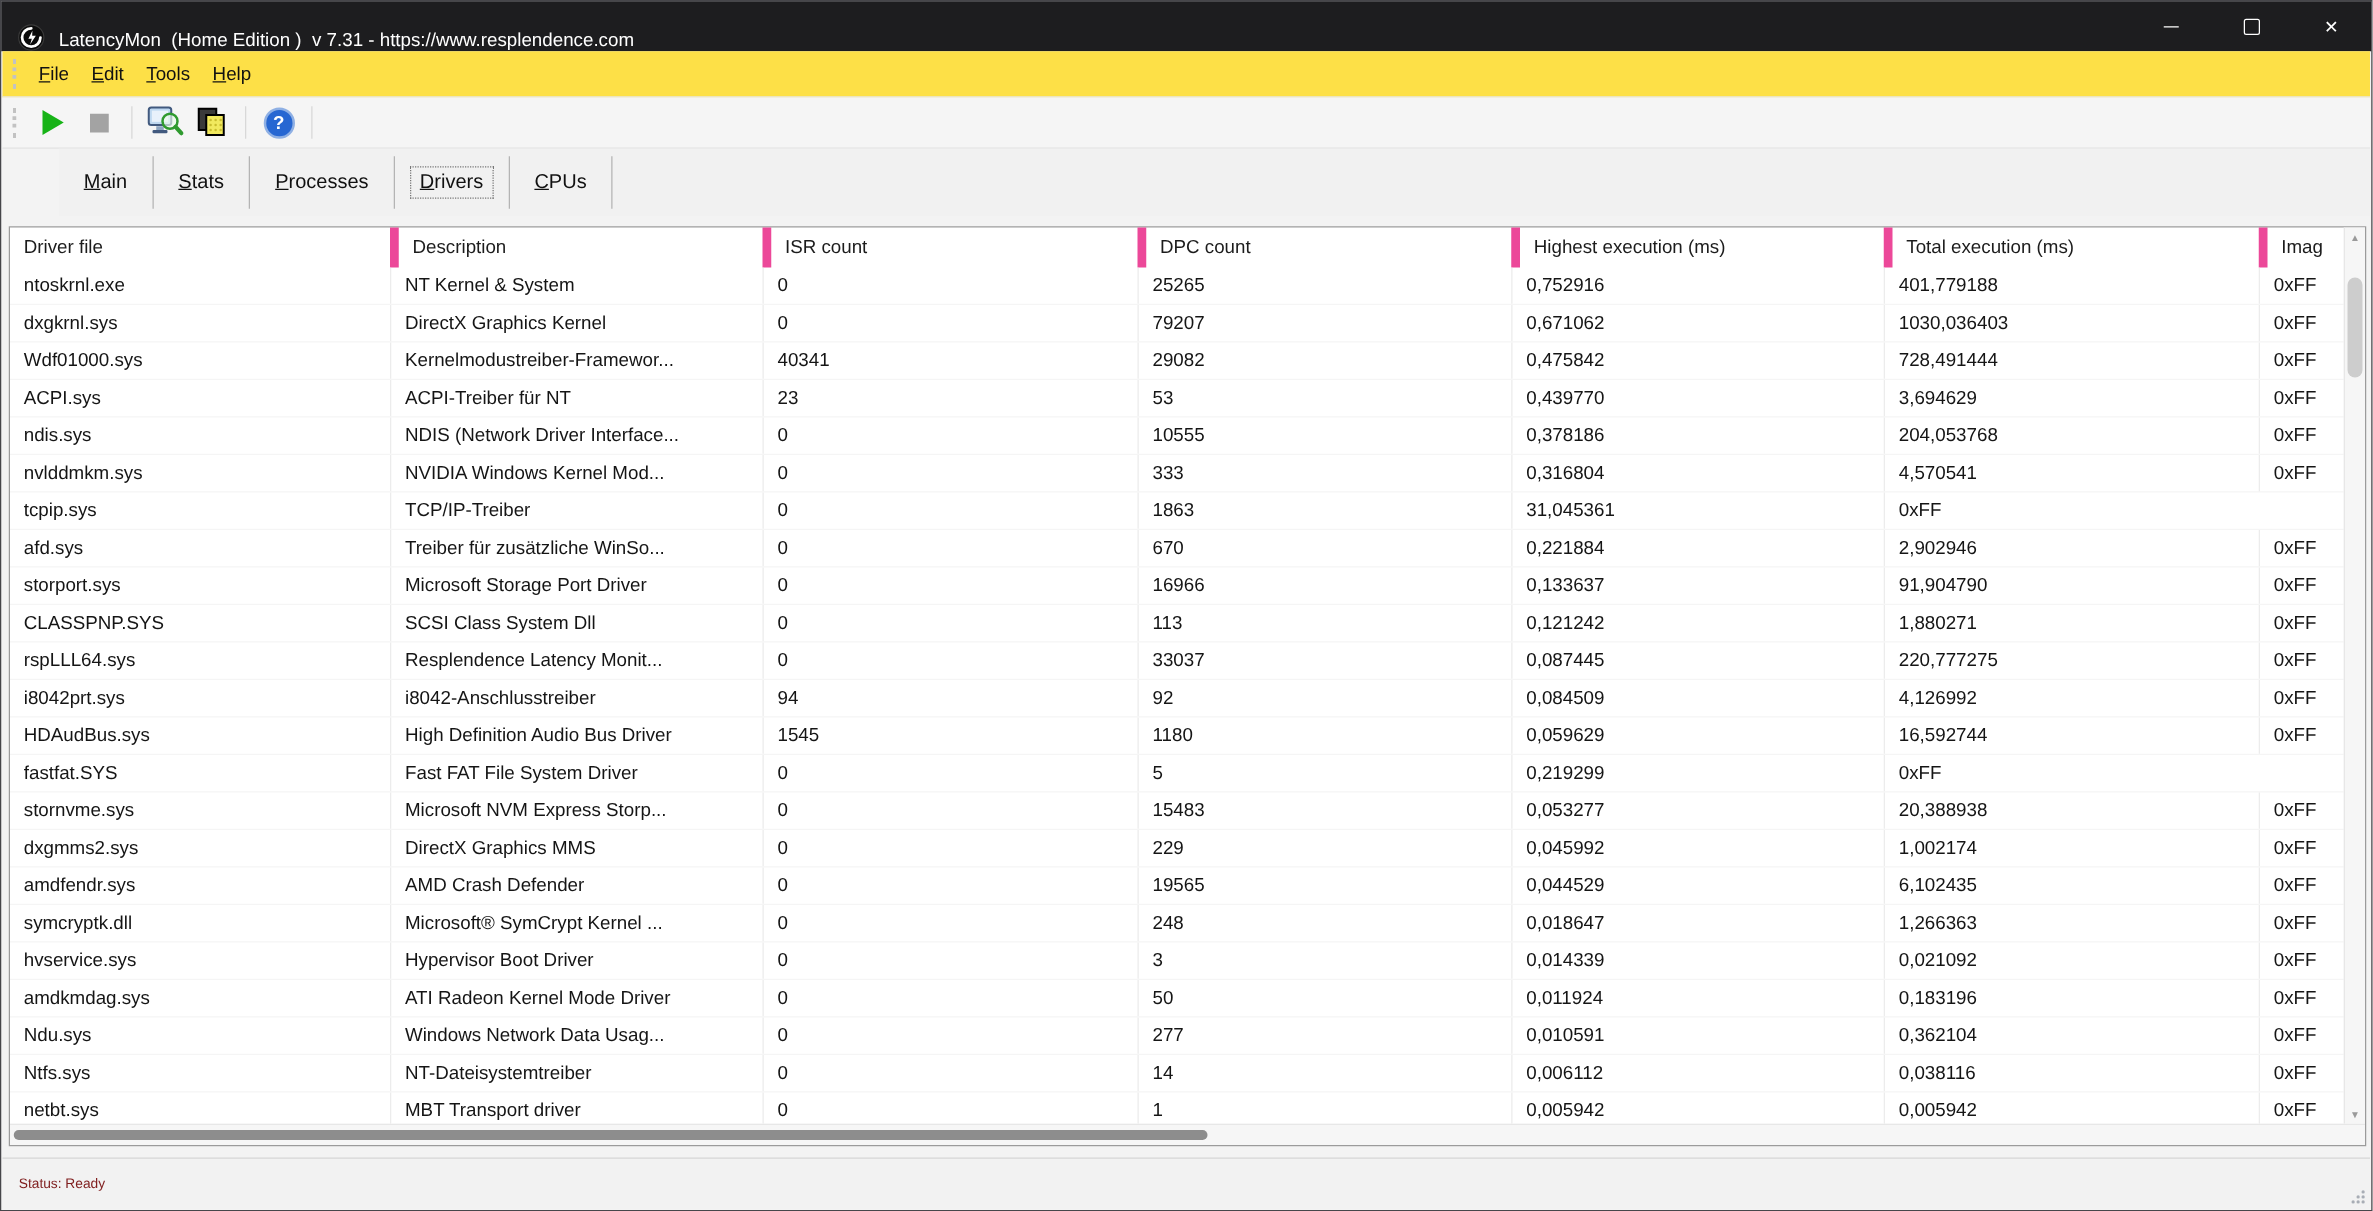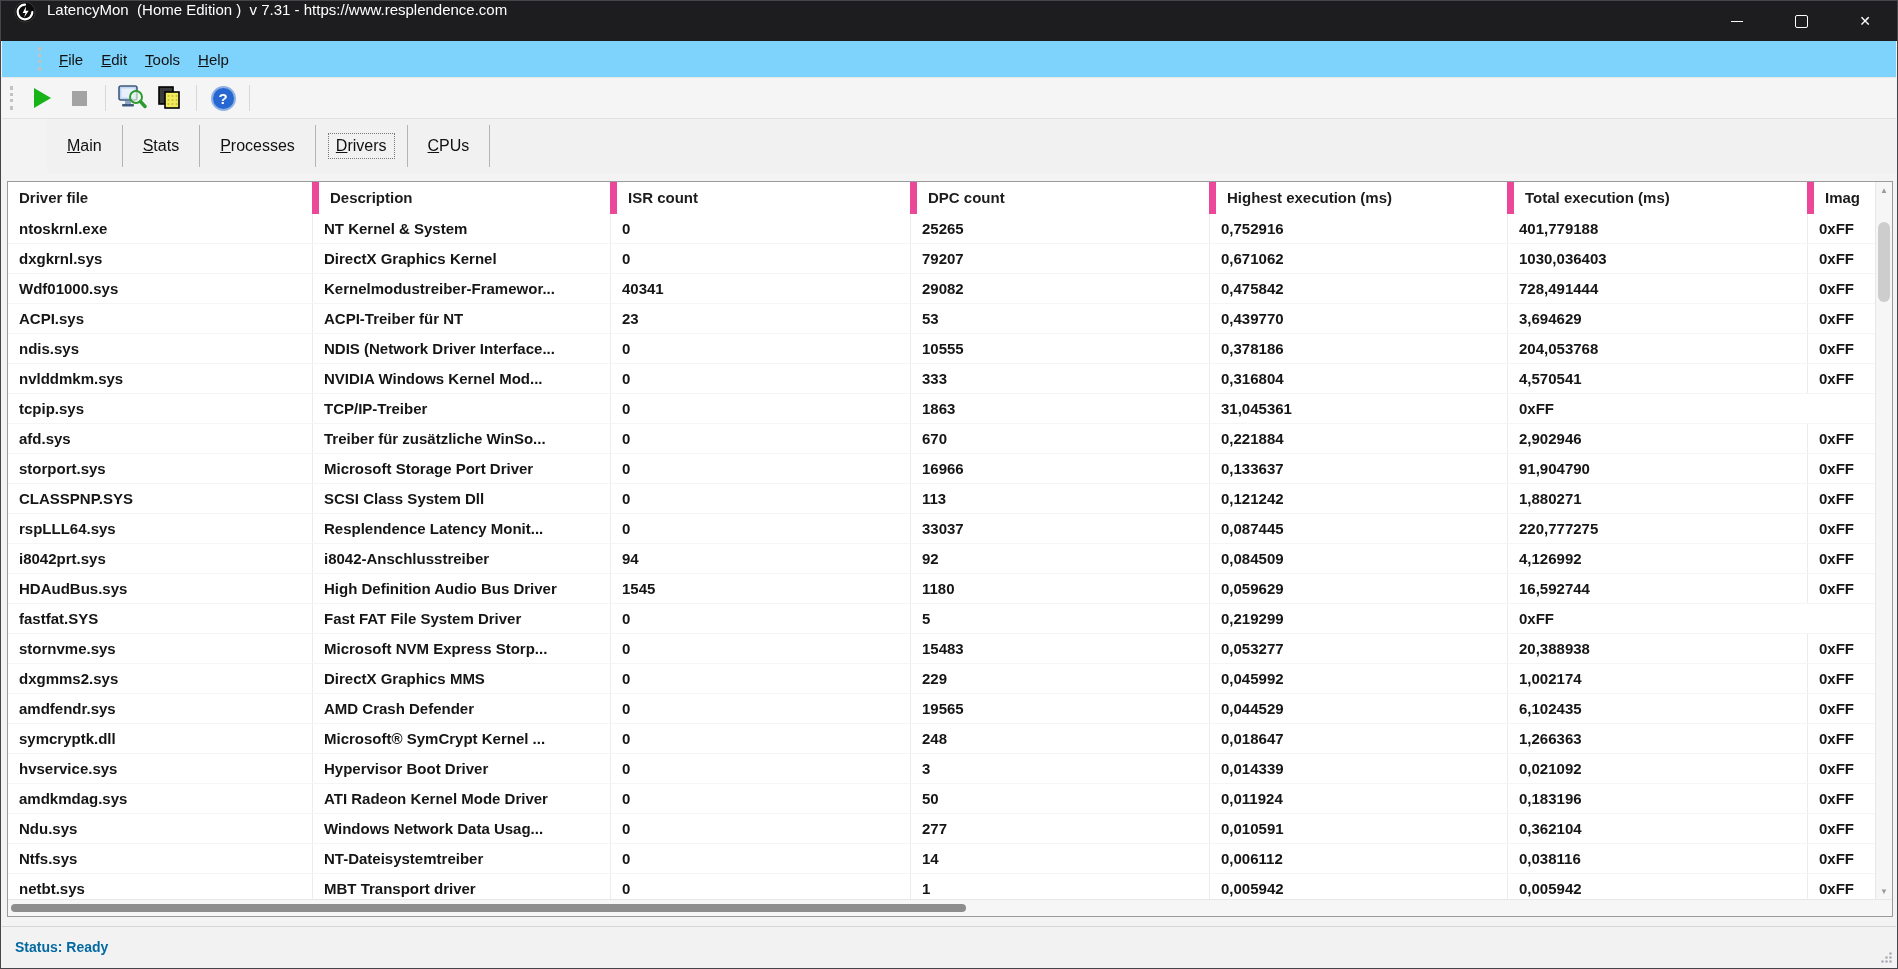--- a/index.html
+++ b/index.html
@@ -1,32 +1,32 @@
 <!DOCTYPE html>
 <html><head>
 <meta charset="utf-8">
 <style>
   html,body{width:1898px;height:969px;margin:0;overflow:hidden;
     font-family:"Liberation Sans",sans-serif;background:#f3f3f3;}
   .window{position:absolute;inset:0;border:1px solid #46464a;box-sizing:border-box;background:#f3f3f3;}
 
   
   .titlebar{position:absolute;left:0;top:0;right:0;height:40px;background:#1d1d1f;
-    display:flex;align-items:flex-start;color:#f2f2f2;}
+    display:flex;align-items:flex-end;color:#f2f2f2;}
   .app-logo{width:22px;height:22px;margin-left:13px;flex:0 0 auto;}
   .title-text{margin-left:11px;font-size:15px;white-space:pre;color:#ffffff;}
   .win-controls{margin-left:auto;display:flex;height:100%;}
   .win-btn{width:64px;height:100%;display:flex;align-items:center;justify-content:center;}
   .glyph-min{width:12px;height:1px;background:#fff;}
   .glyph-max{width:11px;height:11px;border:1px solid #fff;border-radius:2px;}
   .glyph-close{font-size:14px;color:#fff;line-height:1;}
 
   
-  .menubar{position:absolute;left:1px;top:40px;right:1px;height:36px;background:#7dd3fc;
-    display:flex;align-items:center;border-bottom:1px solid #e6e6e6;padding-left:28px;}
+  .menubar{position:absolute;left:1px;top:40px;right:1px;height:36px;background:#fde047;
+    display:flex;align-items:center;border-bottom:1px solid #e6e6e6;}
   .gripper{width:0;height:24px;border-left:3px dotted #c2c2c2;margin:0 9px 0 8px;}
   .menu-item{font-size:15px;color:#111;padding:5px 9px;cursor:default;}
 
   
   .toolbar{position:absolute;left:1px;top:77px;right:1px;height:40px;background:#f5f5f5;
     display:flex;align-items:center;border-bottom:1px solid #e2e2e2;}
   .tb-btn{width:36px;height:32px;display:flex;align-items:center;justify-content:center;margin:0 1px;}
   .tb-sep{width:1px;height:26px;background:#d8d8d8;margin:0 7px;}
   .play-triangle{width:0;height:0;border-left:17px solid #17b317;border-top:10px solid transparent;
     border-bottom:10px solid transparent;margin-left:3px;}
@@ -37,21 +37,21 @@
   
   .tabbar{position:absolute;left:1px;top:118px;right:1px;height:54px;background:#f1f1f1;
     display:flex;align-items:stretch;margin-left:45px;}
   .tab{display:flex;align-items:center;padding:0 12px;font-size:16px;color:#111;}
   .tab-label{padding:3px 7px;border:1px dotted transparent;}
   .tab.active .tab-label{border-color:#777;}
   .tab-sep{width:1px;background:#b4b4b4;margin:6px 0;}
 
   
   .panel{position:absolute;left:6px;top:180px;width:1886px;height:736px;background:#fff;
-    border:1px solid #9b9b9b;box-sizing:border-box;font-weight:bold;}
+    border:1px solid #9b9b9b;box-sizing:border-box;}
   .hrow,.trow{display:grid;grid-template-columns:304px 298px 300px 299px 298px 300px 1fr;
     width:calc(100% - 17px);}
   .hrow{height:32px;line-height:32px;}
   .trow{height:30px;line-height:30px;border-bottom:1px solid #f5f5f5;box-sizing:border-box;}
   .hcell{font-size:15px;color:#1c1c1c;padding-left:11px;white-space:nowrap;overflow:hidden;
     border-left:7px solid #ec4899;}
   .hcell:first-child{border-left:none;}
   .tcell{font-size:15px;color:#151515;padding-left:11px;white-space:nowrap;overflow:hidden;
     border-left:1px solid #ececec;}
   .tcell:first-child{border-left:none;}
@@ -66,21 +66,21 @@
   .vthumb{position:absolute;left:2px;width:12px;top:40px;height:80px;background:#cdcdcd;border-radius:6px;}
 
   
   .hscroll{position:absolute;left:0;right:0;bottom:0;height:17px;background:#f6f6f6;
     border-top:1px solid #e7e7e7;box-sizing:border-box;}
   .hthumb{position:absolute;left:3px;top:4px;width:955px;height:8px;background:#8d8d8d;border-radius:4px;}
 
   
   .statusbar{position:absolute;left:1px;right:1px;bottom:1px;height:40px;background:#f2f2f2;
     border-top:1px solid #d6d6d6;display:flex;align-items:center;}
-  .status-text{margin-left:13px;font-size:14px;color:#0369a1;font-weight:bold;}
+  .status-text{margin-left:13px;font-size:11px;color:#7f1d1d;}
   .resize-grip{position:absolute;right:3px;bottom:3px;}
 </style>
 </head>
 <body>
 
 <div class="window">
 
   <div class="titlebar">
     <svg class="app-logo" viewBox="0 0 24 24">
       <circle cx="12" cy="12" r="11" fill="#0c0c0c" stroke="#3a3a3a" stroke-width="1"></circle>

